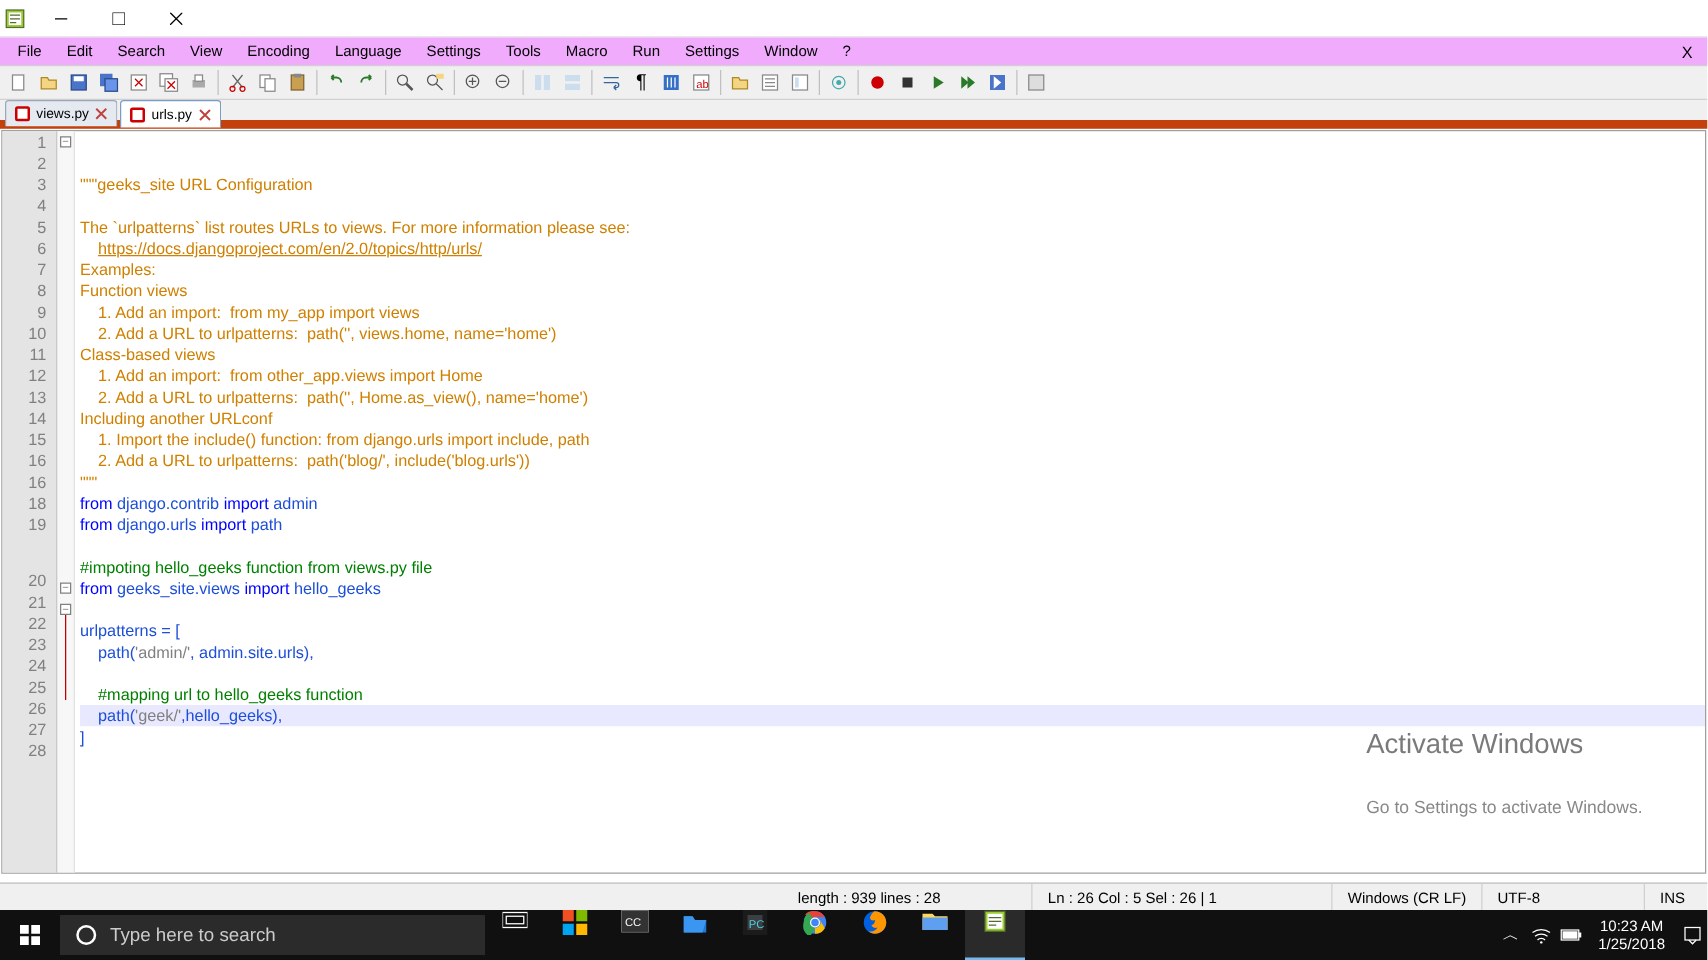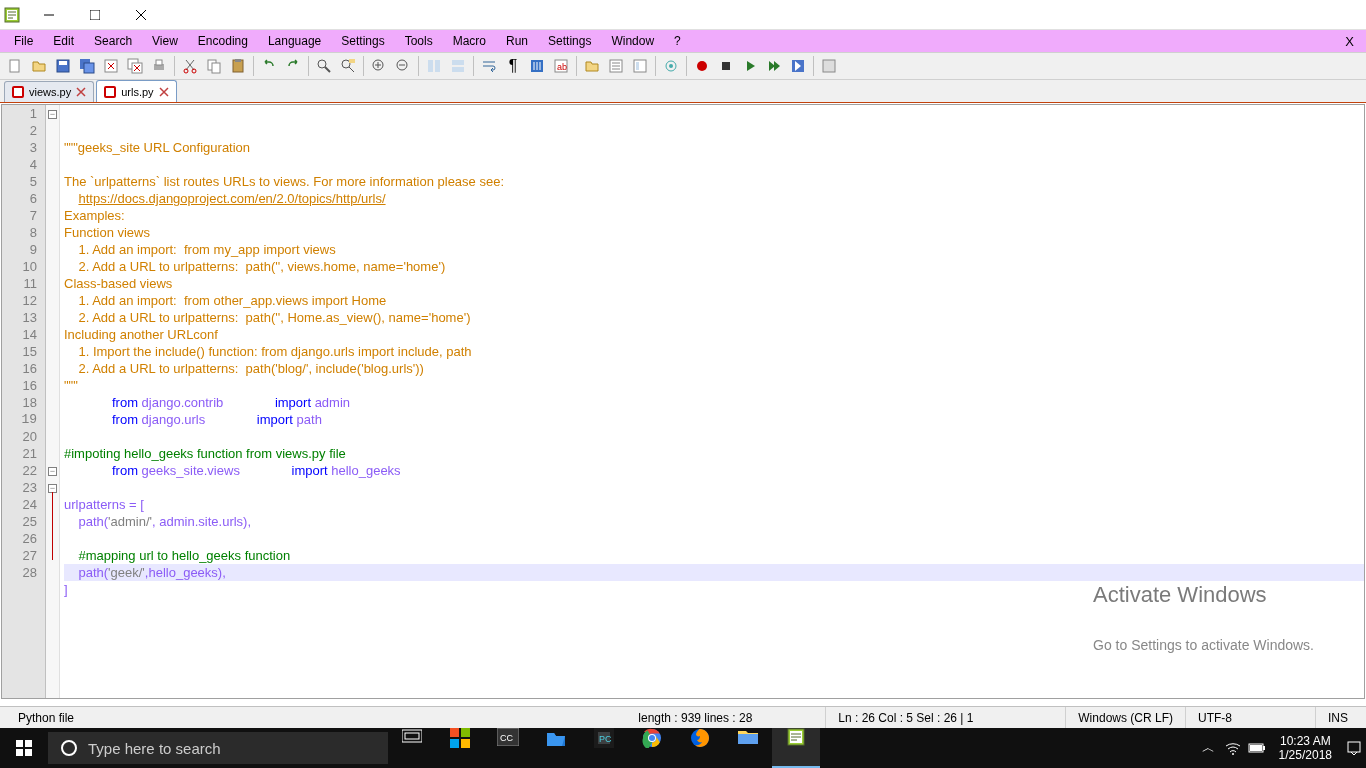--- a/index.html
+++ b/index.html
@@ -9,39 +9,39 @@
 .titlebar .title { font-size:12px; color:#000; flex:1; }
 .winbtns { display:flex; }
 .winbtn { width:46px; height:30px; display:flex; align-items:center; justify-content:center; font-size:12px; }
 .winbtn svg { width:10px; height:10px; }
 .menubar { height:22px; background:#f0abfc; display:flex; align-items:center; padding:0 4px; font-size:12px; }
 .menubar span { padding:2px 10px; cursor:default; }
 .menubar .x { margin-left:auto; padding-right:8px; font-size:13px; }
 .toolbar { height:28px; background:#f0f0f0; border-top:1px solid #d0d0d0; border-bottom:1px solid #d0d0d0; display:flex; align-items:center; padding:2px 4px; gap:2px; }
 .tbtn { width:22px; height:22px; display:flex; align-items:center; justify-content:center; border:1px solid transparent; }
 .tsep { width:1px; height:20px; background:#c0c0c0; margin:0 2px; }
-.tabbar { height:23px; background:#f0f0f0; display:flex; align-items:center; padding:0 4px; border-bottom:1px solid #c2410c; }
+.tabbar { height:23px; background:#f0f0f0; display:flex; align-items:flex-start; padding:0 4px; border-bottom:7px solid #c2410c; }
 .tab { height:21px; display:flex; align-items:center; padding:0 6px; font-size:11px; border:1px solid #9ca8b8; border-bottom:none; background:#e5e9f0; margin-right:2px; border-radius:3px 3px 0 0; gap:4px; }
 .tab.active { background:#fff; border-color:#7a9cc6; height:22px; }
 .tab .ticon { width:14px; height:14px; }
 .tab .close { width:12px; height:12px; }
 .editor-wrap { position:absolute; top:103px; left:0; right:0; bottom:68px; display:flex; border:1px solid #a0a0a0; margin:1px; }
 .gutter { width:44px; background:#e4e4e4; border-right:1px solid #c0c0c0; font-family:Consolas,monospace; font-size:13px; color:#808080; text-align:right; padding:0 8px 0 0; line-height:17px; }
 .foldcol { width:14px; background:#f7f7f7; border-right:1px solid #e0e0e0; font-family:monospace; font-size:10px; line-height:17px; text-align:center; color:#808080; position:relative; }
 .foldbox { display:inline-block; width:9px; height:9px; border:1px solid #808080; line-height:7px; font-size:9px; text-align:center; background:#fff; }
 .foldline { position:absolute; left:6px; width:1px; background:#c00000; }
 .code { flex:1; font-family:Consolas,"Courier New",monospace; font-size:13px; line-height:17px; white-space:pre; padding:0 0 0 4px; overflow:hidden; position:relative; }
 .codeline { height:17px; }
 .hl { background:#e8e8ff; display:block; width:100%; }
 .c-doc { color:#d08000; }
 .c-link { color:#d08000; text-decoration:underline; }
-.c-kw { color:#0000ff;margin-left:48px; }
+.c-kw { color:#0000ff; }
 .c-str { color:#808080; }
 .c-com { color:#008000; }
-.c-plain { color:#8b5cf6; }
+.c-plain { color:#1d4ed8; }
 .watermark { position:absolute; right:50px; bottom:10px; color:#8a8a8a; text-align:left; }
 .watermark .h { font-size:22px; font-weight:300; color:#7a7a7a; }
 .watermark .s { font-size:14px; color:#888; }
 .statusbar { position:absolute; bottom:40px; left:0; right:0; height:22px; background:#f0f0f0; border-top:1px solid #c0c0c0; display:flex; align-items:center; font-size:12px; padding:0 6px; }
 .statusbar .cell { padding:0 12px; border-right:1px solid #d0d0d0; height:100%; display:flex; align-items:center; }
 .statusbar .filler { flex:1; }
 .taskbar { position:absolute; bottom:0; left:0; right:0; height:40px; background:#101010; display:flex; align-items:center; color:#fff; }
 .taskbar .start { width:48px; height:40px; display:flex; align-items:center; justify-content:center; }
 .taskbar .search { display:flex; align-items:center; background:#2b2b2b; height:32px; width:340px; padding:4px 12px; gap:10px; color:#ccc; font-size:15px; }
 .taskbar .tb-icon { width:48px; height:40px; display:flex; align-items:flex-start; justify-content:center; }
@@ -326,22 +326,22 @@
       <div style="height: 17px;">9</div>
       <div style="height: 17px;">10</div>
       <div style="height: 17px;">11</div>
       <div style="height: 17px;">12</div>
       <div style="height: 17px;">13</div>
       <div style="height: 17px;">14</div>
       <div style="height: 17px;">15</div>
       <div style="height: 17px;">16</div>
       <div style="height: 17px;">16</div>
       <div style="height: 17px;">18</div>
-      <div style="height: 17px; font-family: Liberation Mono, monospace;">19</div>
-      <div style="height: 17px;">20</div>
+      <div style="height: 17px;">19</div>
+      <div style="height: 17px; margin-top: 28px;">20</div>
       <div style="height: 17px;">21</div>
       <div style="height: 17px;">22</div>
       <div style="height: 17px;">23</div>
       <div style="height: 17px;">24</div>
       <div style="height: 17px;">25</div>
       <div style="height: 17px;">26</div>
       <div style="height: 17px;">27</div>
       <div style="height: 17px;">28</div>
     </div>
   <div class="foldcol" id="foldcol">
@@ -377,21 +377,20 @@
     </div>
   <div class="code" id="code">
     <div class="codeline"><span class="c-doc">"""geeks_site URL Configuration</span></div><div class="codeline"><span class="c-doc"></span></div><div class="codeline"><span class="c-doc">The `urlpatterns` list routes URLs to views. For more information please see:</span></div><div class="codeline"><span class="c-doc">    </span><span class="c-link">https://docs.djangoproject.com/en/2.0/topics/http/urls/</span></div><div class="codeline"><span class="c-doc">Examples:</span></div><div class="codeline"><span class="c-doc">Function views</span></div><div class="codeline"><span class="c-doc">    1. Add an import:  from my_app import views</span></div><div class="codeline"><span class="c-doc">    2. Add a URL to urlpatterns:  path('', views.home, name='home')</span></div><div class="codeline"><span class="c-doc">Class-based views</span></div><div class="codeline"><span class="c-doc">    1. Add an import:  from other_app.views import Home</span></div><div class="codeline"><span class="c-doc">    2. Add a URL to urlpatterns:  path('', Home.as_view(), name='home')</span></div><div class="codeline"><span class="c-doc">Including another URLconf</span></div><div class="codeline"><span class="c-doc">    1. Import the include() function: from django.urls import include, path</span></div><div class="codeline"><span class="c-doc">    2. Add a URL to urlpatterns:  path('blog/', include('blog.urls'))</span></div><div class="codeline"><span class="c-doc">"""</span></div><div class="codeline"><span class="c-kw">from</span><span class="c-plain"> django.contrib </span><span class="c-kw">import</span><span class="c-plain"> admin</span></div><div class="codeline"><span class="c-kw">from</span><span class="c-plain"> django.urls </span><span class="c-kw">import</span><span class="c-plain"> path</span></div><div class="codeline"><span class="c-plain"></span></div><div class="codeline"><span class="c-com">#impoting hello_geeks function from views.py file</span></div><div class="codeline"><span class="c-kw">from</span><span class="c-plain"> geeks_site.views </span><span class="c-kw">import</span><span class="c-plain"> hello_geeks</span></div><div class="codeline"><span class="c-plain"></span></div><div class="codeline"><span class="c-plain">urlpatterns = [</span></div><div class="codeline"><span class="c-plain">    path(</span><span class="c-str">'admin/'</span><span class="c-plain">, admin.site.urls),</span></div><div class="codeline"><span class="c-plain"></span></div><div class="codeline"><span class="c-plain">    </span><span class="c-com">#mapping url to hello_geeks function</span></div><div class="codeline hl"><span class="c-plain">    path(</span><span class="c-str">'geek/'</span><span class="c-plain">,hello_geeks),</span></div><div class="codeline"><span class="c-plain">]</span></div><div class="codeline"><span class="c-plain"></span></div><div class="watermark">
       <div class="h">Activate Windows</div>
       <div class="s">Go to Settings to activate Windows.</div>
     </div>
   </div>
 </div>
 
 <div class="statusbar">
-  <div class="cell" style="min-width:200px;border-right:none">Python file</div>
   <div class="filler"></div>
   <div class="cell" style="min-width:200px">length : 939    lines : 28</div>
   <div class="cell" style="min-width:240px">Ln : 26    Col : 5    Sel : 26 | 1</div>
   <div class="cell" style="min-width:110px">Windows (CR LF)</div>
   <div class="cell" style="min-width:130px">UTF-8</div>
   <div class="cell" style="min-width:40px;border-right:none">INS</div>
 </div>
 
 <div class="taskbar">
   <div class="start">

